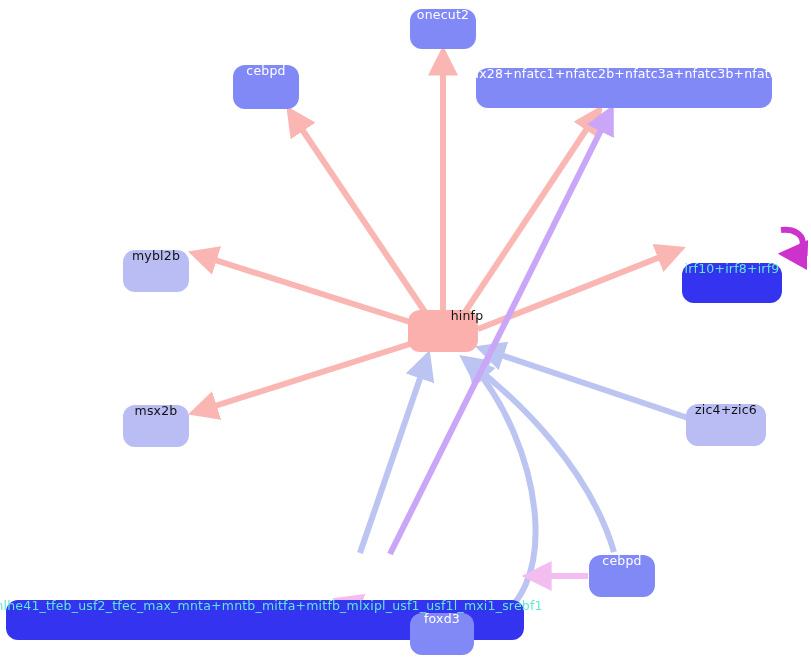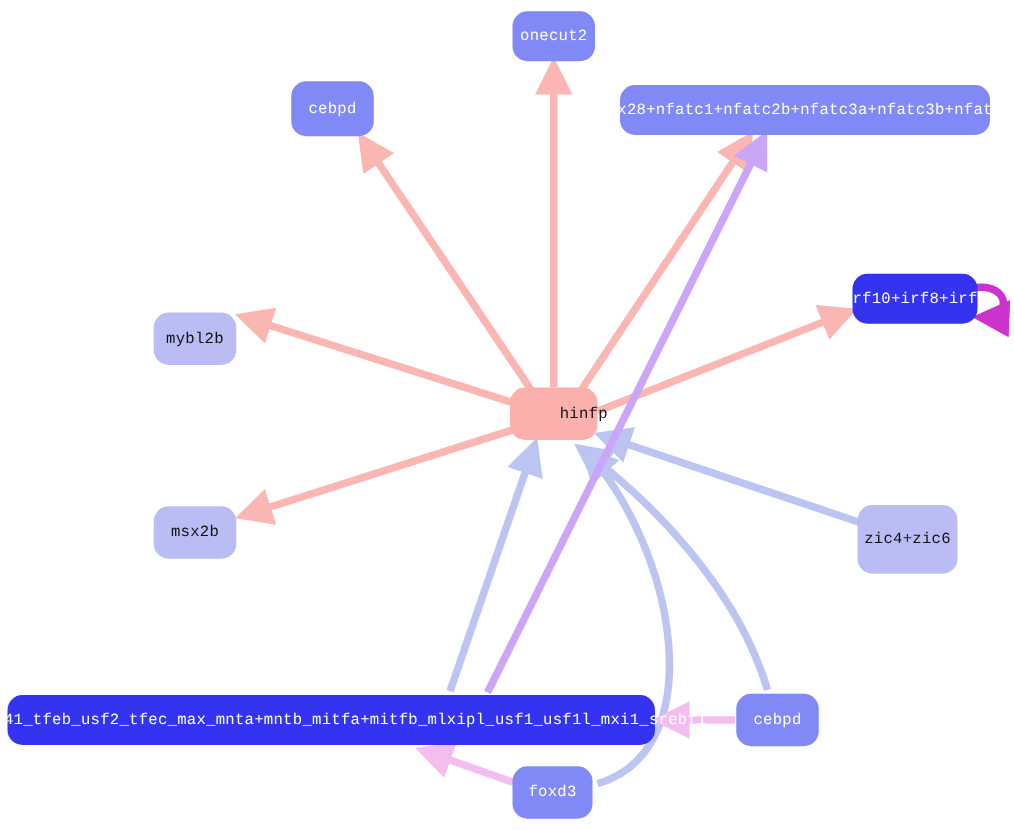--- a/index.html
+++ b/index.html
@@ -7,34 +7,33 @@
     width:811px;height:664px;
     background:#ffffff;
     font-family:"DejaVu Sans", sans-serif;
     overflow:hidden;
     position:relative;
   }
   #graph{position:absolute;left:0;top:0;width:811px;height:664px;}
   .node{
     position:absolute;
     box-sizing:border-box;
-    display:flex;align-items:center;justify-content:center;
+    display:flex;align-items:flex-start;justify-content:center;
     border-radius:12px;
     white-space:nowrap;
     z-index:5;
     user-select:none;
-    font-family:Liberation Mono, monospace;
   }
   .node-label{
     font-size:12.5px;
     line-height:1;
     letter-spacing:.2px;
   }
   .n-mid{background:#8189f6;color:#ffffff;}
-  .n-deep{background:#3333f0;color:#ffffff;}
+  .n-deep{background:#3333f0;color:#5eead4;margin-top:44px;}
   .n-salmon{background:#fbb0ad;color:#141414;}
   .n-lilac{background:#b9bdf4;color:#111111;}
 </style>
 </head>
 <body>
 
 <svg id="graph" viewBox="0 0 811 664" xmlns="http://www.w3.org/2000/svg">
   <defs>
     <marker id="ah-pink" markerWidth="5" markerHeight="5" refX="3.6" refY="2.5" orient="auto">
       <path d="M0,0 L5,2.5 L0,5 z" fill="#f9b6b2"></path>
@@ -74,41 +73,41 @@
 </svg>
 
 <div class="node n-mid" style="left:410px;top:9px;width:66px;height:40px;">
   <span class="node-label">onecut2</span>
 </div>
 
 <div class="node n-mid" style="left:233px;top:65px;width:66px;height:44px;">
   <span class="node-label">cebpd</span>
 </div>
 
-<div class="node n-mid" style="left:496px;top:68px;width:296px;height:40px;">
+<div class="node n-mid" style="left:476px;top:68px;width:296px;height:40px;">
   <span class="node-label">ddx28+nfatc1+nfatc2b+nfatc3a+nfatc3b+nfatc4</span>
 </div>
 
 <div class="node n-lilac" style="left:123px;top:217px;width:66px;height:42px;margin-top:33px;">
   <span class="node-label">mybl2b</span>
 </div>
 
 <div class="node n-deep" style="left:682px;top:219px;width:100px;height:40px;">
   <span class="node-label">irf10+irf8+irf9</span>
 </div>
 
 <div class="node n-salmon" style="left:408px;top:310px;width:70px;height:42px;padding-left:48px;">
   <span class="node-label">hinfp</span>
 </div>
 
 <div class="node n-lilac" style="left:123px;top:405px;width:66px;height:42px;">
   <span class="node-label">msx2b</span>
 </div>
 
-<div class="node n-lilac" style="left:686px;top:404px;width:80px;height:55px;">
+<div class="node n-lilac" style="left:686px;top:404px;width:80px;height:42px;">
   <span class="node-label">zic4+zic6</span>
 </div>
 
 <div class="node n-deep" style="left:6px;top:556px;width:518px;height:40px;">
   <span class="node-label">bhlhe41_tfeb_usf2_tfec_max_mnta+mntb_mitfa+mitfb_mlxipl_usf1_usf1l_mxi1_srebf1</span>
 </div>
 
 <div class="node n-mid" style="left:589px;top:555px;width:66px;height:42px;">
   <span class="node-label">cebpd</span>
 </div>

